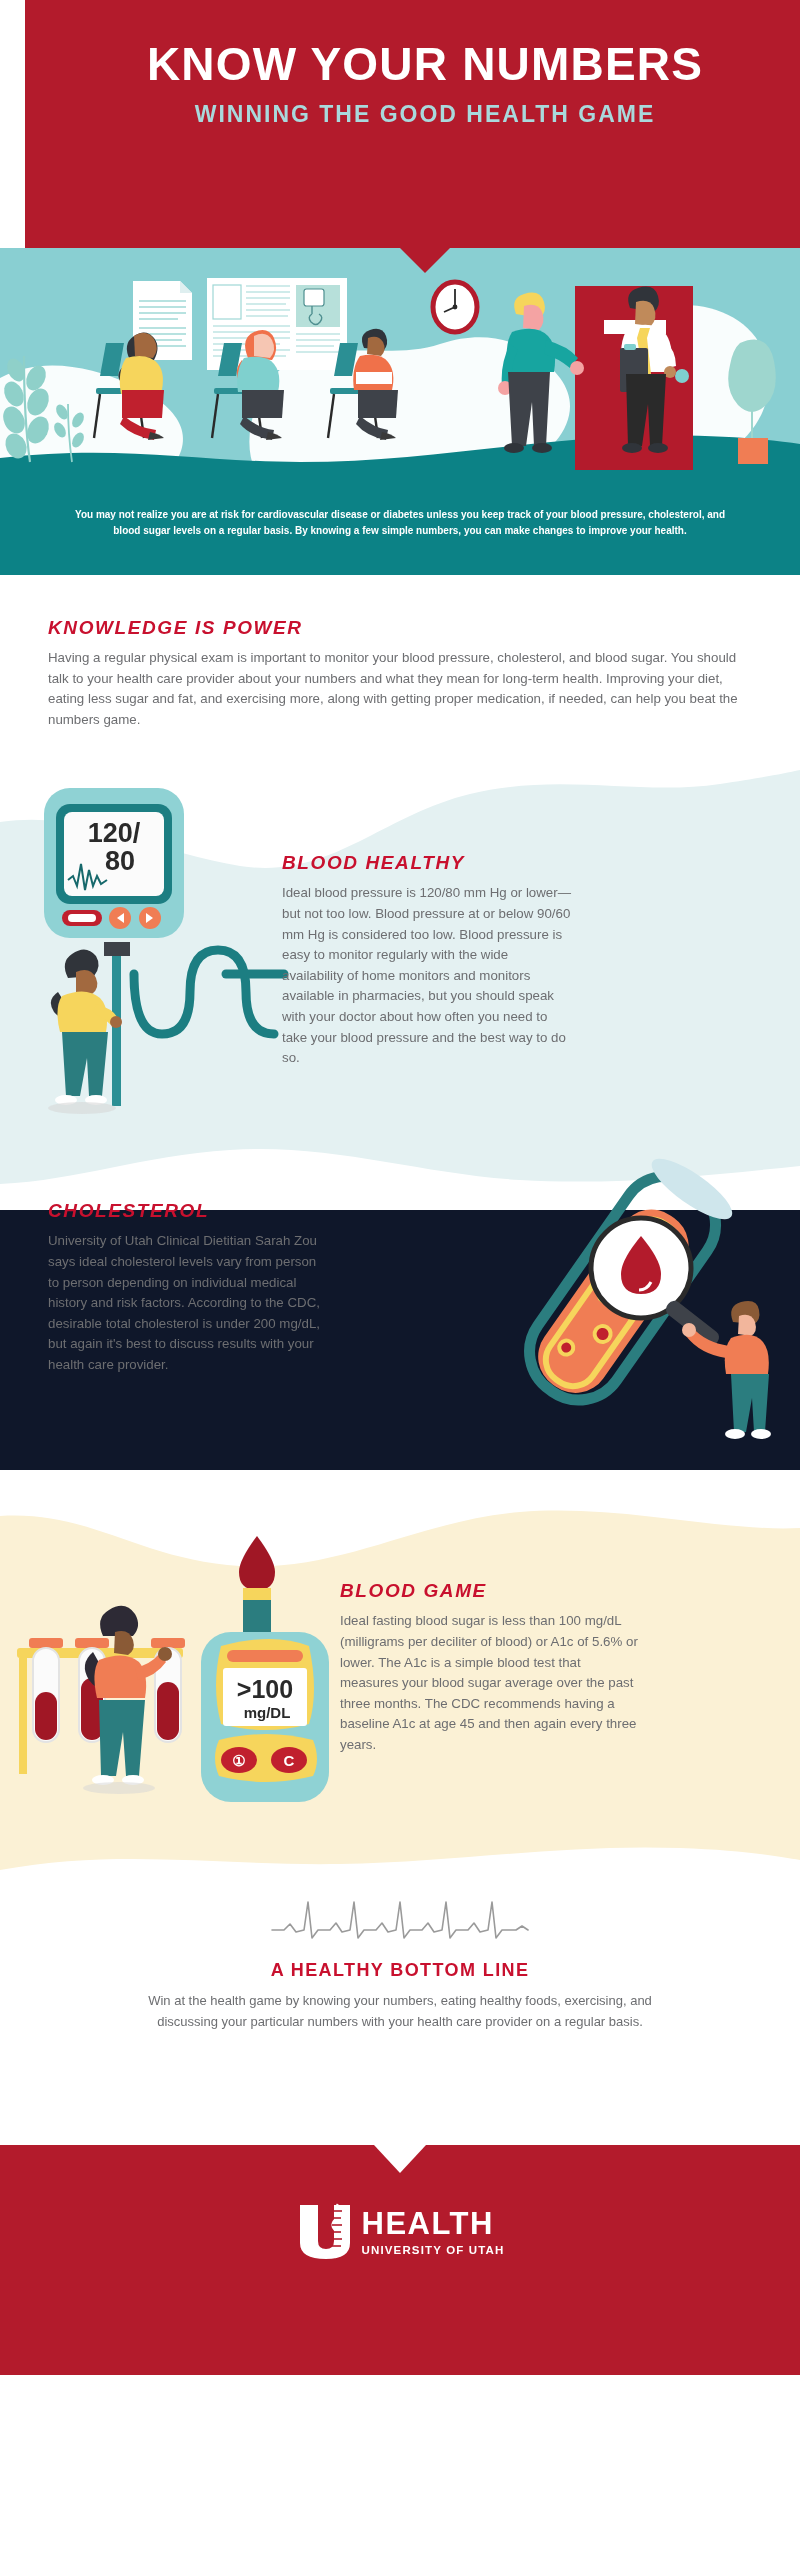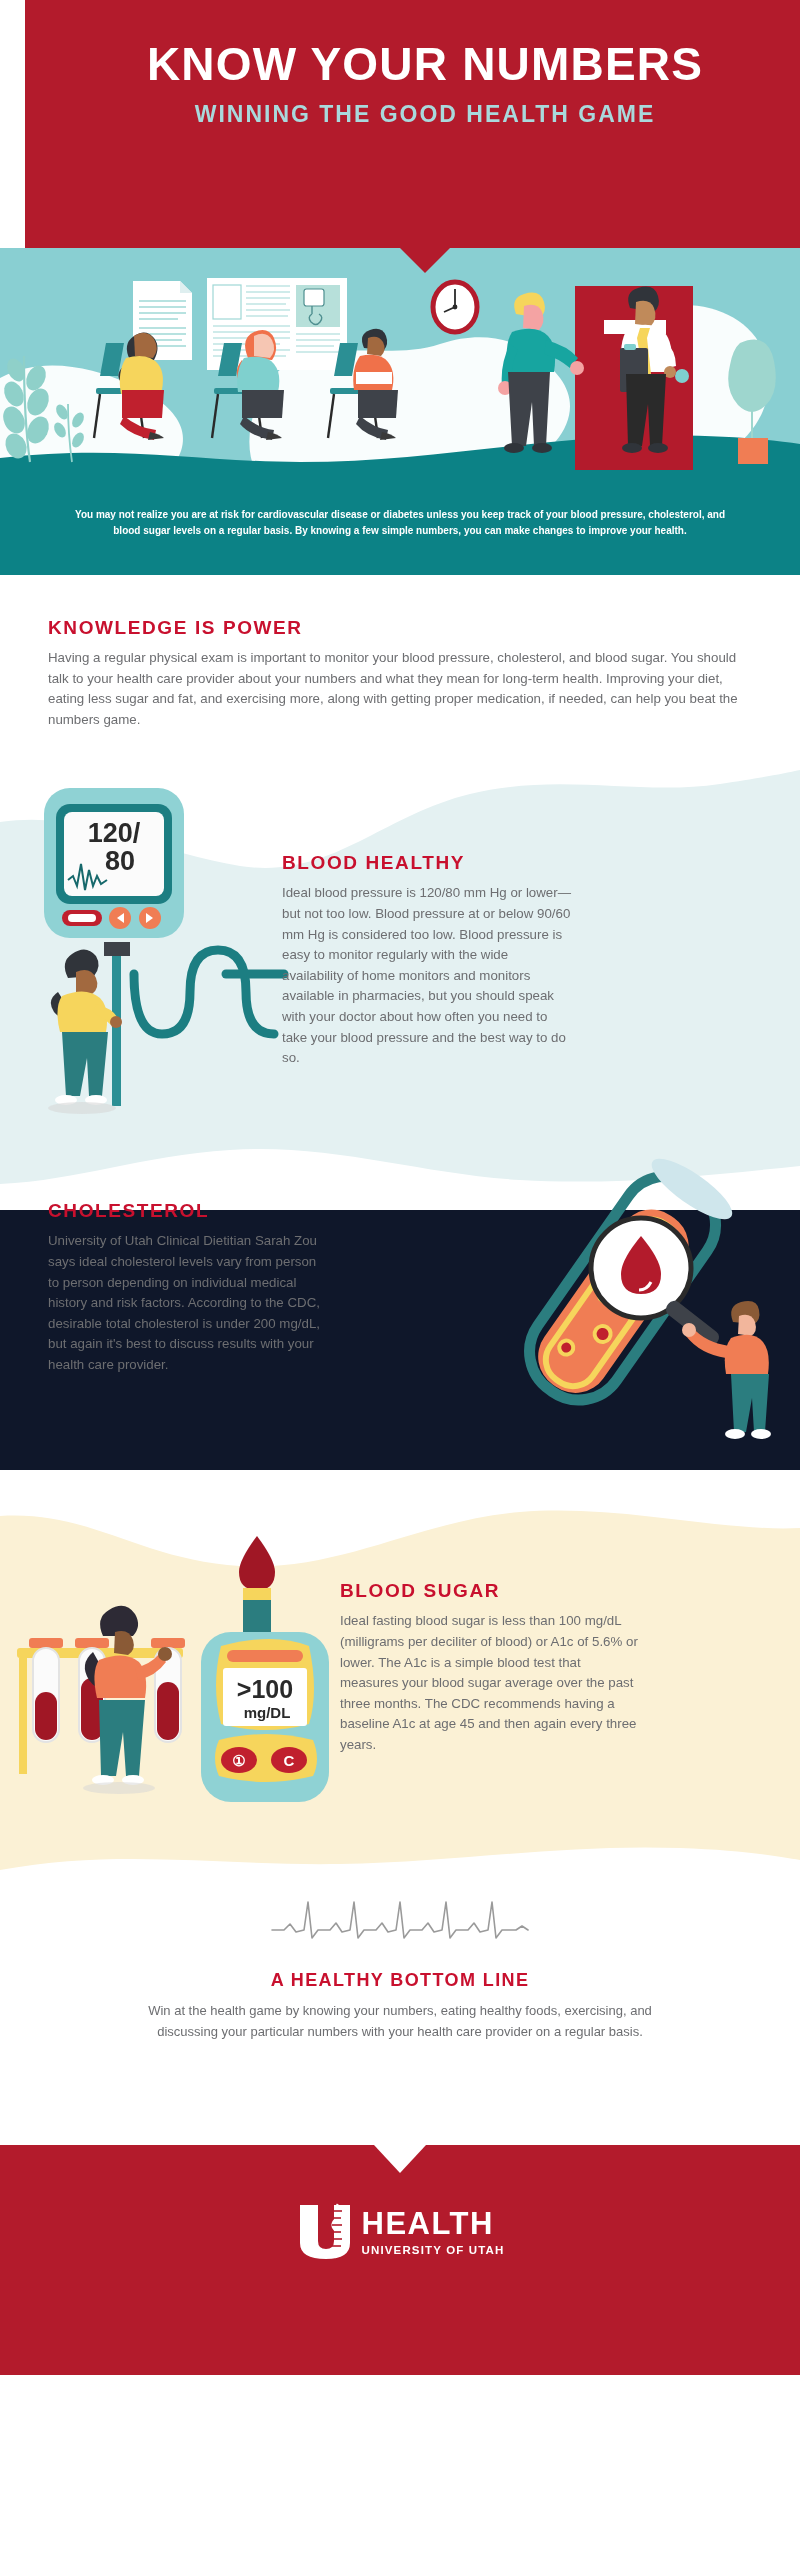--- a/index.html
+++ b/index.html
@@ -74,20 +74,21 @@
     font-weight: 600;
   }
 
   
   .sec-title {
     color: #c8102e;
     font-size: 19px;
     font-weight: bold;
     letter-spacing: 1.6px;
     margin-bottom: 9px;
+    font-style: italic;
   }
   .sec-body {
     color: #6d6e71;
     font-size: 13.3px;
     line-height: 1.55;
   }
 
   
   .knowledge {
     position: relative;
@@ -136,21 +137,21 @@
     position: relative;
     width: 800px; height: 275px;
     background: #ffffff;
     display: flex; flex-direction: column; align-items: center;
     padding-top: 20px;
   }
   .ekg { width: 260px; height: 56px; }
   .bottom h3 {
     color: #c8102e;
     font-size: 18px; font-weight: bold; letter-spacing: 1.4px;
-    margin-top: 24px; margin-bottom: 10px;
+    margin-top: 14px; margin-bottom: 10px;
     text-align: center;
   }
   .bottom p {
     color: #6d6e71;
     font-size: 13px; line-height: 1.55;
     text-align: center; width: 560px;
   }
 
   
   .footer {
@@ -511,21 +512,21 @@
         <text x="252" y="198" font-family="'Liberation Sans', sans-serif" font-size="15" font-weight="bold" fill="#2a2a2a" text-anchor="middle">mg/DL</text>
         <path d="M204 220 q48 -12 94 0 q8 20 0 36 q-48 12 -94 0 q-8 -18 0 -36 Z" fill="#f6d55c"></path>
         <ellipse cx="224" cy="240" rx="18" ry="13" fill="#c0202e"></ellipse>
         <text x="224" y="246" font-family="'Liberation Sans', sans-serif" font-size="15" font-weight="bold" fill="#ffffff" text-anchor="middle">①</text>
         <ellipse cx="274" cy="240" rx="18" ry="13" fill="#c0202e"></ellipse>
         <text x="274" y="246" font-family="'Liberation Sans', sans-serif" font-size="15" font-weight="bold" fill="#ffffff" text-anchor="middle">C</text>
       </g>
     </svg>
 
     <div class="bs-text">
-      <div class="sec-title">BLOOD SUGAR</div>
+      <div class="sec-title">BLOOD GAME</div>
       <div class="sec-body">Ideal fasting blood sugar is less than 100 mg/dL (milligrams per deciliter of blood) or A1c of 5.6% or lower. The A1c is a simple blood test that measures your blood sugar average over the past three months. The CDC recommends having a baseline A1c at age 45 and then again every three years.</div>
     </div>
   </div>
 
   <div class="bottom">
     <svg class="ekg" viewBox="0 0 260 56" xmlns="http://www.w3.org/2000/svg">
       <path d="M2 40 L14 40 L20 34 L26 42 L34 40 L38 12 L42 48 L48 40 L60 40 L66 33 L72 42 L80 40 L84 12 L88 48 L94 40 L106 40 L112 33 L118 42 L126 40 L130 12 L134 48 L140 40 L152 40 L158 33 L164 42 L172 40 L176 12 L180 48 L186 40 L198 40 L204 33 L210 42 L218 40 L222 12 L226 48 L232 40 L246 40 L252 36 L258 40" stroke="#9a9a9a" stroke-width="1.6" fill="none" stroke-linejoin="round" stroke-linecap="round"></path>
     </svg>
     <h3>A HEALTHY BOTTOM LINE</h3>
     <p>Win at the health game by knowing your numbers, eating healthy foods, exercising, and discussing your particular numbers with your health care provider on a regular basis.</p>

